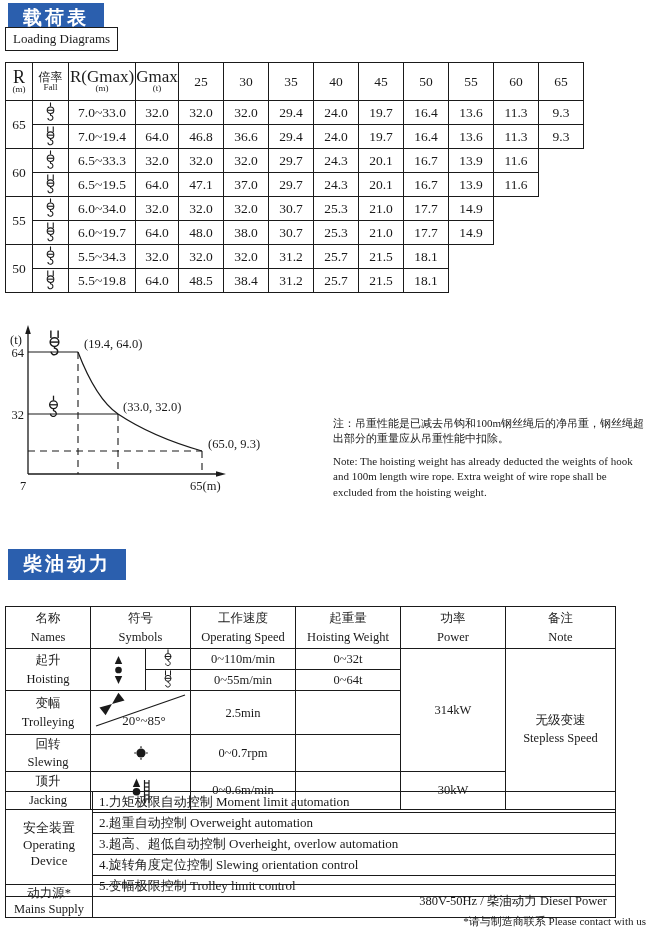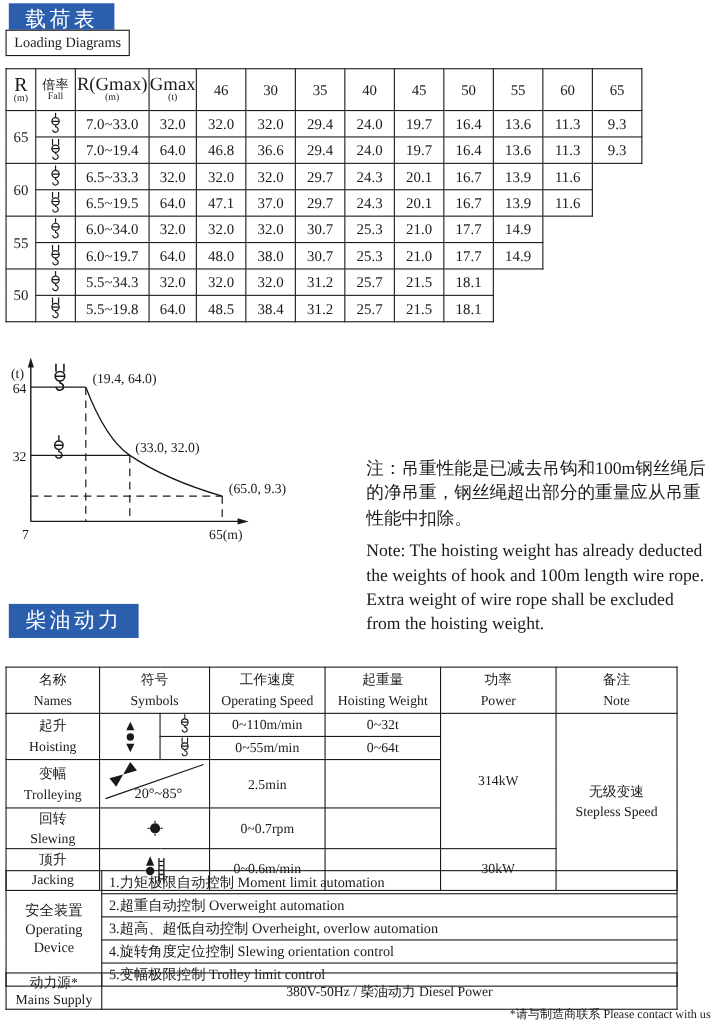--- a/index.html
+++ b/index.html
@@ -1,19 +1,19 @@
 <!DOCTYPE html>
 <html><head>
 <meta charset="utf-8">
 <style>
   html,body{margin:0;padding:0;background:#fff;}
   .page{position:relative;width:650px;height:936px;background:#fff;overflow:hidden;
         font-family:"Liberation Serif",serif;color:#1a1a1a;}
   
-  .banner-zh{position:absolute;background:#2b5fae;color:#fff;font-size:19px;font-weight:normal;
+  .banner-zh{position:absolute;background:#2b5fae;color:#fff;font-size:19px;font-weight:bold;
              letter-spacing:3px;padding:2px 15px 3px 15px;}
   .banner-en{position:absolute;background:#fff;border:1px solid #1a1a1a;font-size:13px;
              padding:3px 7px;}
   
   table{border-collapse:collapse;table-layout:fixed;}
   td{border:1px solid #1a1a1a;text-align:center;vertical-align:middle;padding:0;color:#1a1a1a;}
   .loading{position:absolute;left:5px;top:62px;}
   .loading td{font-size:13.5px;}
   .loading tr{height:24px;}
   .loading tr.lh{height:38px;}
@@ -27,31 +27,31 @@
   svg .st{stroke:#1a1a1a;stroke-width:1.2;fill:none;}
   svg .fl{fill:#1a1a1a;stroke:none;}
   svg text{fill:#1a1a1a;}
   
   .chart{position:absolute;left:2px;top:316px;}
   .chart text{font-family:"Liberation Serif",serif;font-size:12.5px;}
   .axis{stroke:#1a1a1a;stroke-width:1.3;fill:none;}
   .solid{stroke:#1a1a1a;stroke-width:1.2;fill:none;}
   .dash{stroke:#1a1a1a;stroke-width:1.1;fill:none;stroke-dasharray:7,5;}
   
-  .notes{position:absolute;left:333px;top:416px;width:314px;font-size:16px;line-height:1.4;}
+  .notes{position:absolute;left:333px;top:416px;width:314px;font-size:11px;line-height:1.4;}
   .notes p{margin:0 0 7px 0;}
   
   .mech{position:absolute;left:5px;top:606px;}
   .mech td{font-size:12.5px;line-height:1.45;}
   .prot{position:absolute;left:5px;top:791px;}
   .prot td{font-size:13px;}
   .prot td.item{text-align:left;padding:1px 6px;height:15px;}
   .mains{position:absolute;left:5px;top:884px;}
   .mains td{font-size:12.5px;}
-  .mains td.val{text-align:center;padding:2px 8px;}
+  .mains td.val{text-align:right;padding:2px 8px;}
   .footnote{position:absolute;right:4px;top:914px;font-size:11px;}
 </style>
 </head>
 <body>
 
 <div class="page">
 
   <svg width="0" height="0" style="position:absolute">
     <defs>
       <symbol id="ic-single" viewBox="0 0 14 24">
@@ -123,21 +123,21 @@
             <div class="hunit">Fall</div>
           </td>
       <td>
             <div class="hmed">R(Gmax)</div>
             <div class="hunit">(m)</div>
           </td>
       <td>
             <div class="hmed">Gmax</div>
             <div class="hunit">(t)</div>
           </td>
-      <td class="hnum">46</td>
+      <td class="hnum">25</td>
       <td class="hnum">30</td>
       <td class="hnum">35</td>
       <td class="hnum">40</td>
       <td class="hnum">45</td>
       <td class="hnum">50</td>
       <td class="hnum">55</td>
       <td class="hnum">60</td>
       <td class="hnum">65</td>
     </tr>
     <tr>

